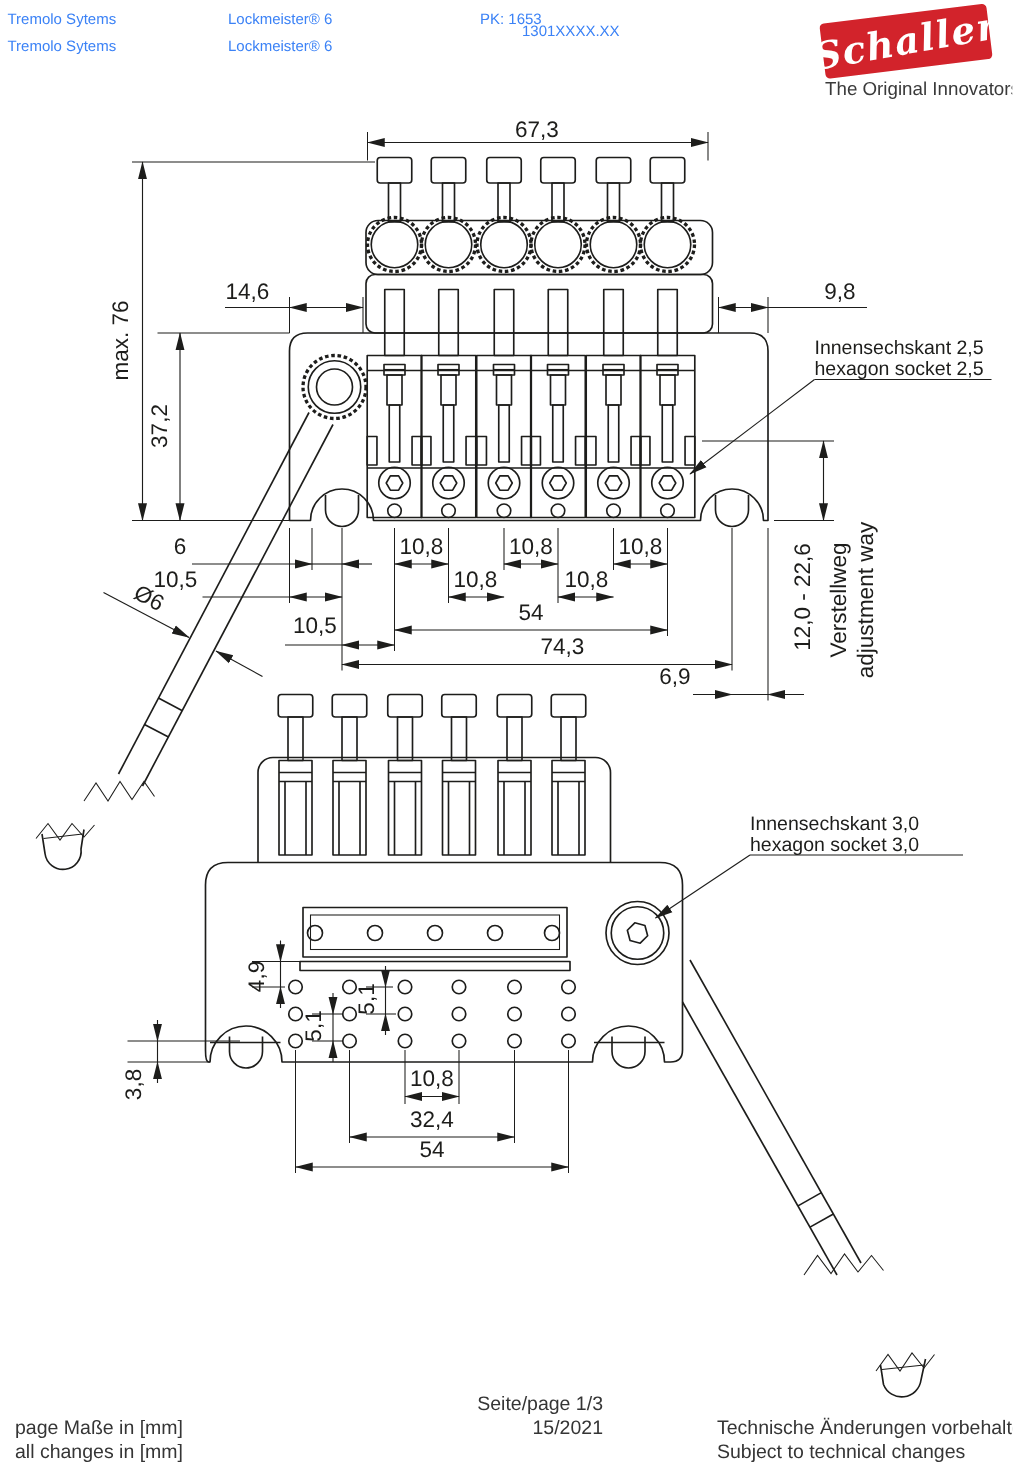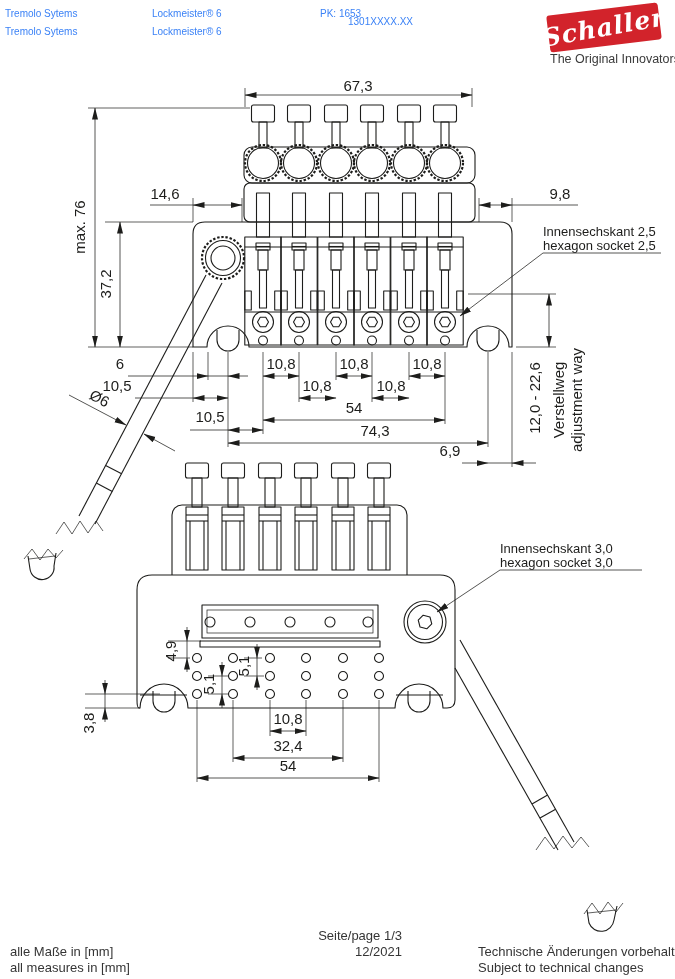--- a/index.html
+++ b/index.html
@@ -38,26 +38,26 @@
   <div class="abs hdr" style="left:348px;top:16px">1301XXXX.XX</div>
 
   <div class="abs" style="left:546px;top:4px;width:125px;height:64px">
     <div class="logo-flag">
       <span class="logo-script">Schaller</span>
     </div>
     <div class="logo-tagline">The Original Innovators</div>
   </div>
 
   <div class="abs ftr" style="left:10px;top:944px">
-    <div>alle Maße in [mm]</div>
-    <div>all measures in [mm]</div>
+    <div>page Maße in [mm]</div>
+    <div>all changes in [mm]</div>
   </div>
   <div class="abs ftr" style="left:252px;top:928px;width:150px;text-align:right">
     <div>Seite/page 1/3</div>
-    <div>12/2021</div>
+    <div>15/2021</div>
   </div>
   <div class="abs ftr" style="left:478px;top:944px">
     <div>Technische Änderungen vorbehalten</div>
     <div>Subject to technical changes</div>
   </div>
 
   <svg width="675" height="979" viewBox="0 0 675 979">
     <defs>
       <marker id="ae" viewBox="0 0 12 8" markerWidth="12" markerHeight="8" refX="11.5" refY="4" orient="auto" markerUnits="userSpaceOnUse">
           <path class="mk" d="M0,1 L12,4 L0,7 Z"></path>

